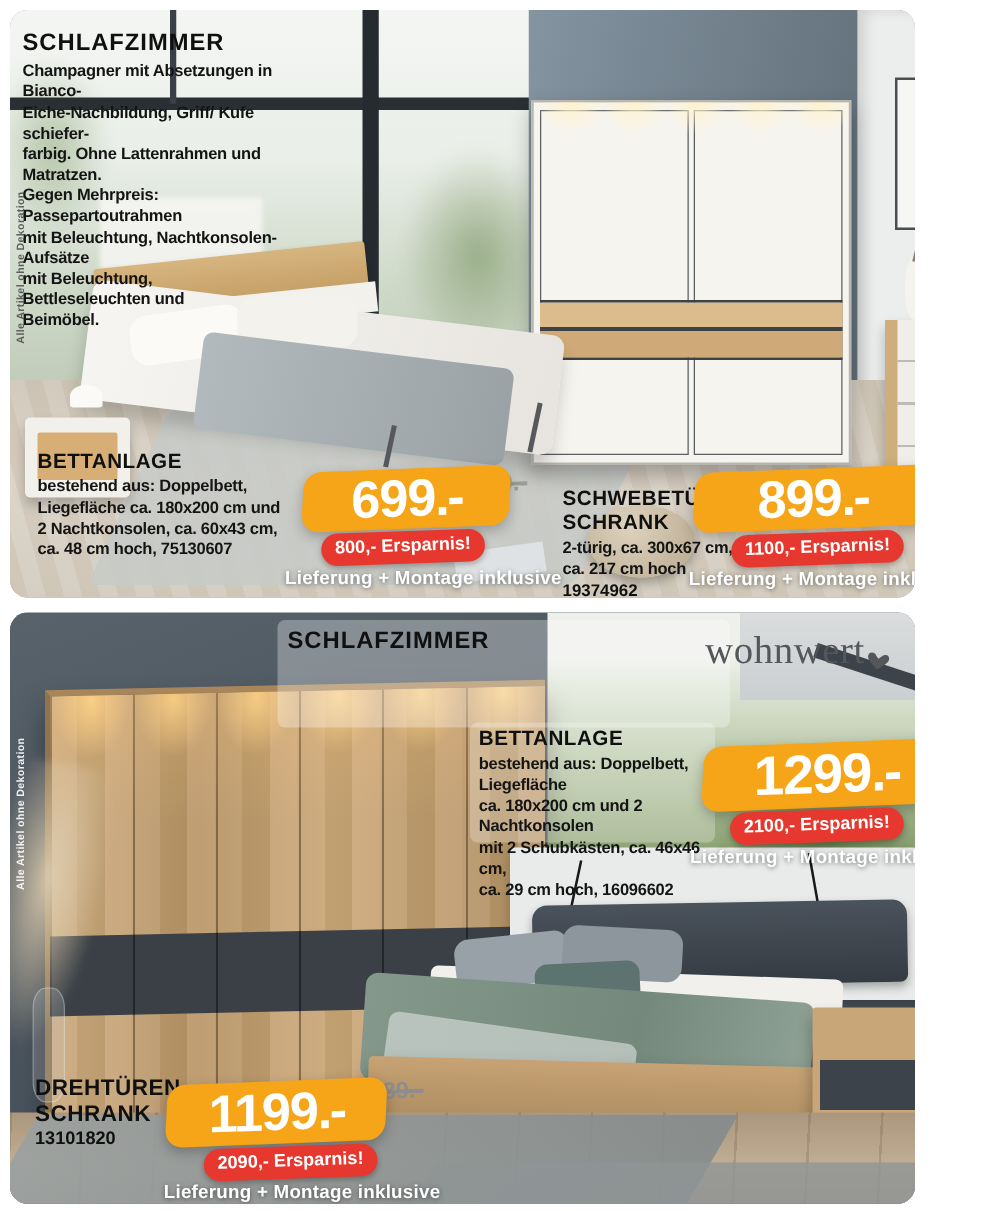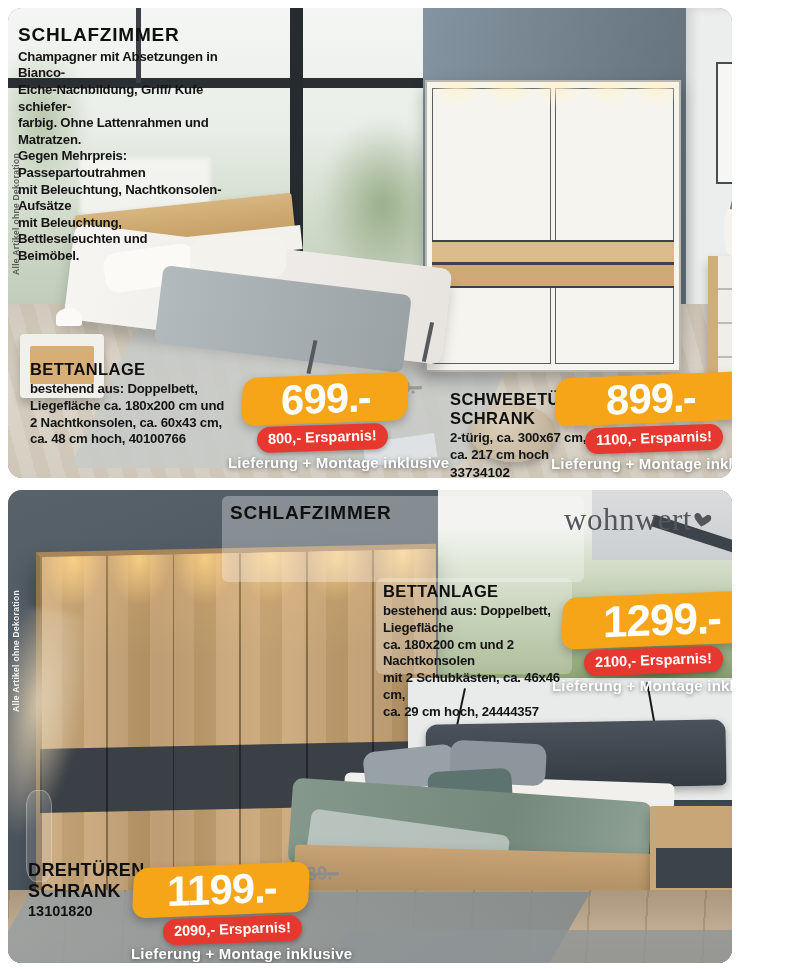--- a/index.html
+++ b/index.html
@@ -37,21 +37,21 @@
   .pill{position:absolute;background:var(--badge-red);color:#fff;font-weight:800;font-size:14.5px;line-height:1;
     padding:5px 11px 6px;border-radius:13px;transform:rotate(-2deg);box-shadow:0 2px 5px rgba(0,0,0,.3);white-space:nowrap;}
   .service{position:absolute;color:#fff;font-weight:800;font-size:15px;letter-spacing:.2px;
     text-shadow:0 1px 4px rgba(0,0,0,.5);white-space:nowrap;}
 
   .vtext{position:absolute;writing-mode:vertical-rl;transform:rotate(180deg);
     font-size:8.5px;font-weight:700;letter-spacing:.3px;z-index:6;}
   .vtext.dark{color:#3f3f3f;opacity:.8;}
   .vtext.light{color:#fff;opacity:.9;}
 
-  .logo{position:absolute;z-index:6;display:flex;align-items:center;
+  .logo{position:absolute;z-index:6;display:flex;align-items:flex-end;
     font-family:"Liberation Serif",serif;font-size:31px;color:#54565a;letter-spacing:.5px;}
   .logo svg{margin:-2px 0 0 1px;transform:rotate(10deg);}
 
   .frost{position:absolute;background:rgba(255,255,255,.30);border-radius:6px;z-index:4;}
 
   .textlayer{position:absolute;z-index:5;}
 
   
   .scene div{position:absolute;}
 </style>
@@ -111,38 +111,38 @@
 mit Beleuchtung, Nachtkonsolen-Aufsätze
 mit Beleuchtung, Bettleseleuchten und
 Beimöbel.</p>
     </header>
 
     <div class="textlayer offer" style="left:22px;top:352px;width:210px;">
       <h3>BETTANLAGE</h3>
       <p class="det pre"><span>bestehend aus: Doppelbett,
 Liegefläche ca. 180x200 cm und
 2 Nachtkonsolen, ca. 60x43 cm,
-ca. 48 cm hoch,</span> <b>40100766</b></p>
+ca. 48 cm hoch,</span> <b>75130607</b></p>
     </div>
 
     <div class="price-group" style="left:220px;top:364px;width:220px;height:100px;">
       <div class="old" style="left:140px;top:5px;">1499.-</div>
       <div class="badge" style="left:14px;top:3px;width:166px;height:48px;">
         <span class="price" style="font-size:42px;"><span>699</span><span class="psx">.-</span></span>
       </div>
       <div class="pill" style="left:29px;top:53px;">800,- Ersparnis!</div>
       <div class="service" style="left:0;top:82px;">Lieferung + Montage inklusive</div>
     </div>
 
     <div class="textlayer offer" style="left:442px;top:352px;width:160px;margin-top:30px;">
       <h3>SCHWEBETÜREN-
 SCHRANK</h3>
       <p class="det pre">2-türig, ca. 300x67 cm,
 ca. 217 cm hoch</p>
-      <div class="sku-line">33734102</div>
+      <div class="sku-line">19374962</div>
     </div>
 
     <div class="price-group" style="left:543px;top:364px;width:240px;height:100px;">
       <div class="old" style="left:149px;top:7px;">1999.-</div>
       <div class="badge" style="left:4px;top:3px;width:190px;height:48px;">
         <span class="price" style="font-size:42px;"><span>899</span><span class="psx">.-</span></span>
       </div>
       <div class="pill" style="left:34px;top:54px;">1100,- Ersparnis!</div>
       <div class="service" style="left:0;top:83px;">Lieferung + Montage inklusive</div>
     </div>
@@ -192,21 +192,21 @@
         <path fill="#54565a" d="M12 21s-7.5-5.2-10-9.3C.3 8.6 1.7 5 5 5c2.2 0 3.7 1.3 4.5 2.7L12 10l2.5-2.3C15.3 6.3 16.8 5 19 5c3.3 0 4.7 3.6 3 6.7-2.5 4.1-10 9.3-10 9.3z"></path>
       </svg>
     </div>
 
     <div class="frost" style="left:368px;top:88px;width:196px;height:96px;background:rgba(255,255,255,.26);"></div>
     <div class="textlayer offer" style="left:375px;top:92px;width:200px;">
       <h3>BETTANLAGE</h3>
       <p class="det pre"><span>bestehend aus: Doppelbett, Liegefläche
 ca. 180x200 cm und 2 Nachtkonsolen
 mit 2 Schubkästen, ca. 46x46 cm,
-ca. 29 cm hoch,</span> <b>24444357</b></p>
+ca. 29 cm hoch,</span> <b>16096602</b></p>
     </div>
 
     <div class="price-group" style="left:544px;top:100px;width:236px;height:106px;">
       <div class="old" style="left:148px;top:6px;font-size:20px;">3399.-</div>
       <div class="badge" style="left:10px;top:4px;width:198px;height:52px;">
         <span class="price" style="font-size:44px;"><span>1299</span><span class="psx">.-</span></span>
       </div>
       <div class="pill" style="left:32px;top:58px;">2100,- Ersparnis!</div>
       <div class="service" style="left:0;top:87px;">Lieferung + Montage inklusive</div>
     </div>

